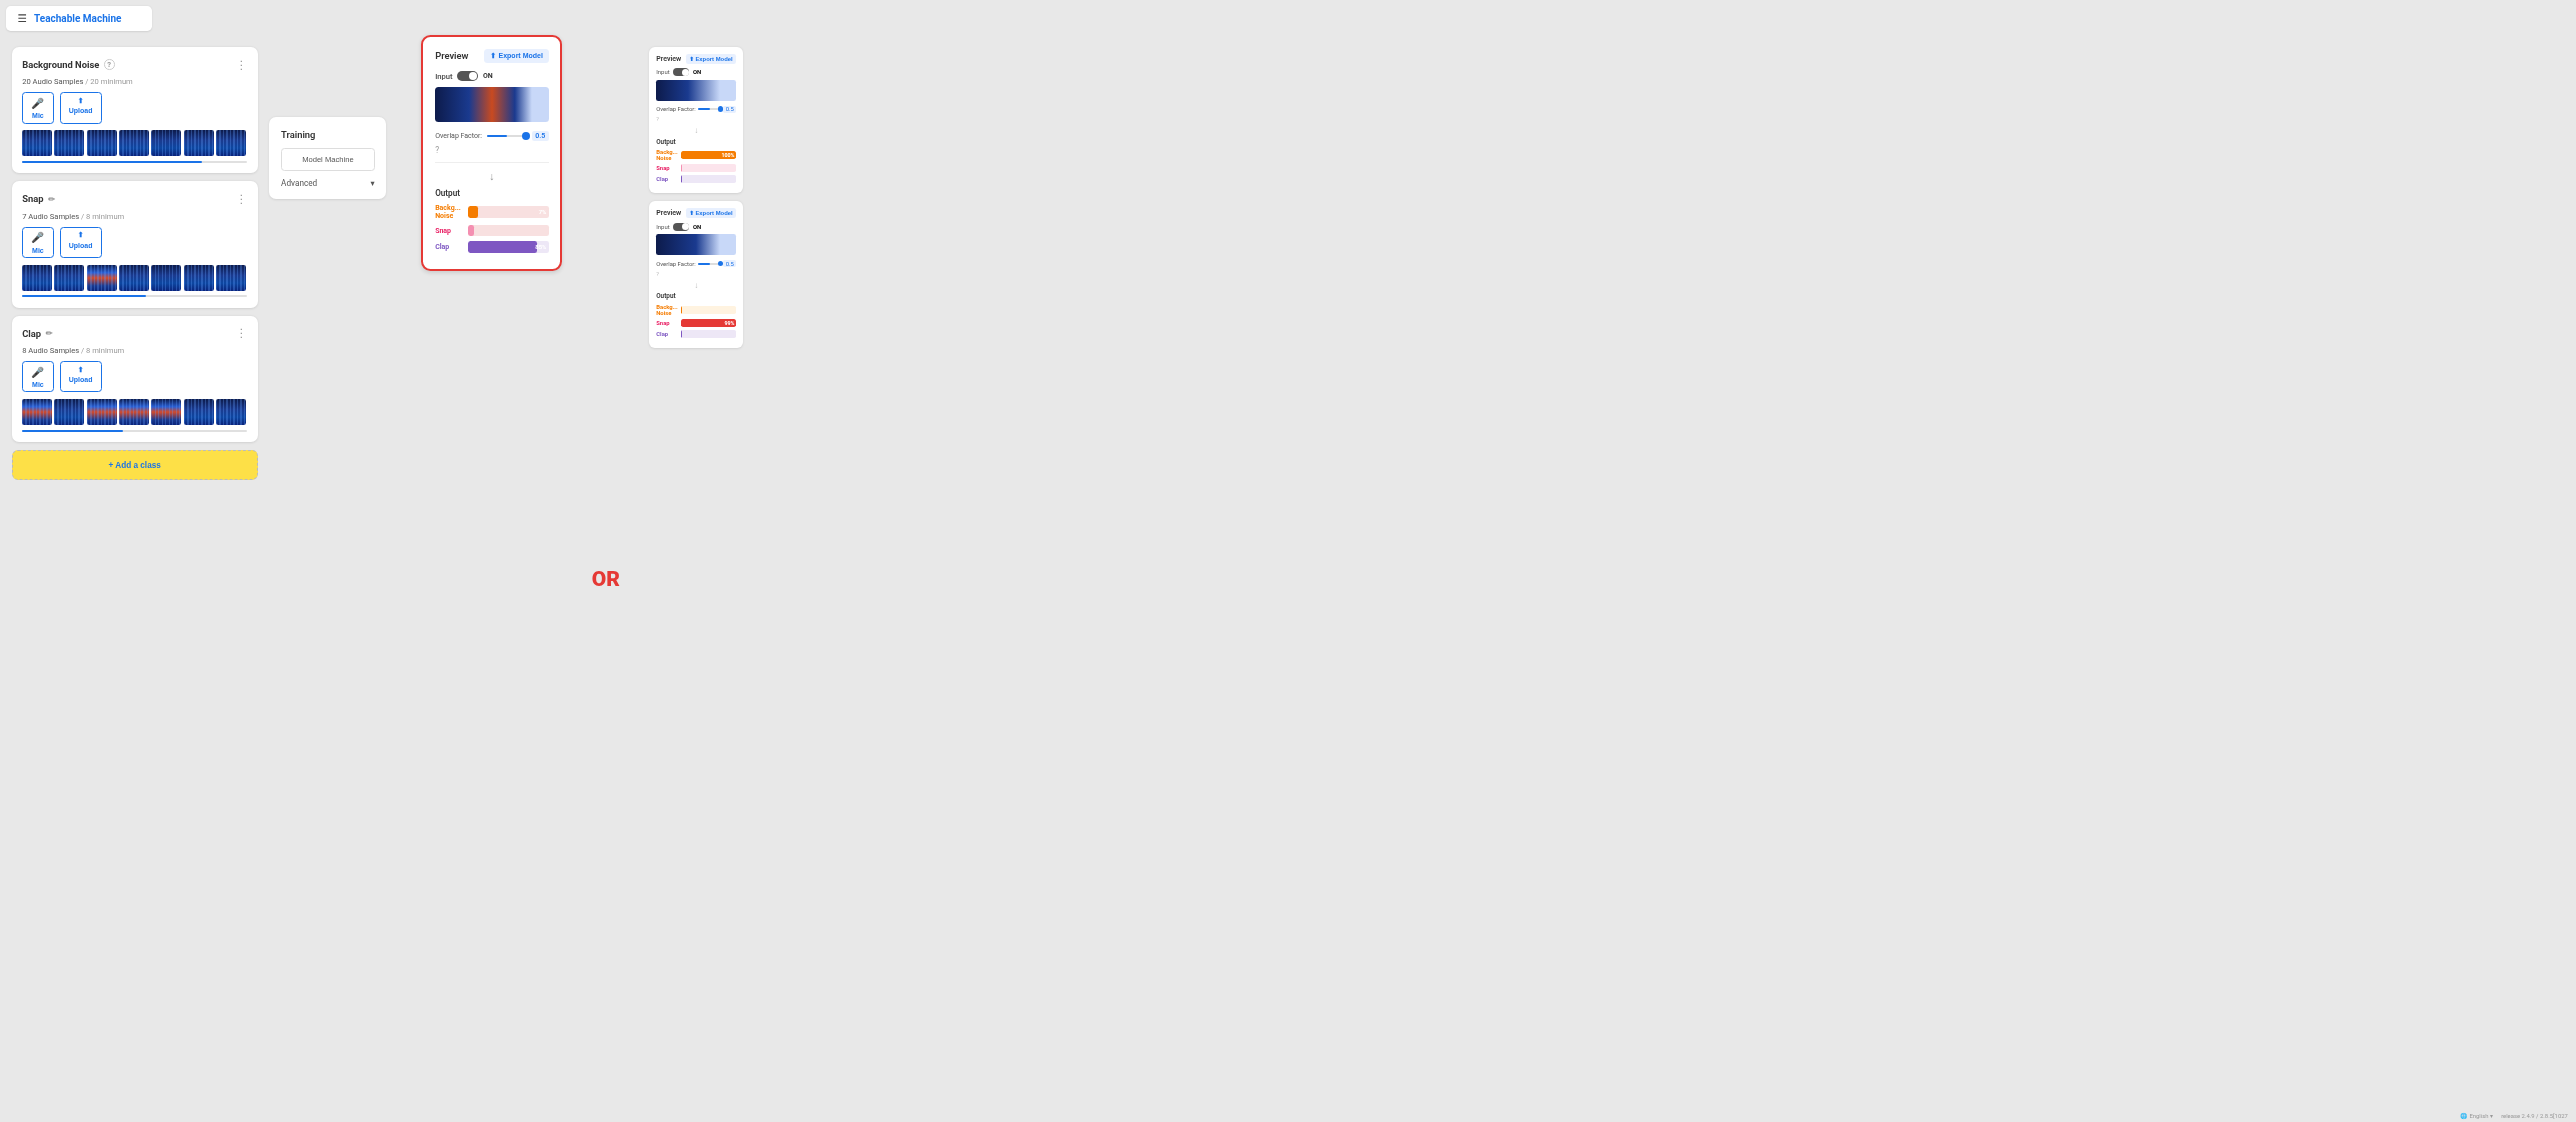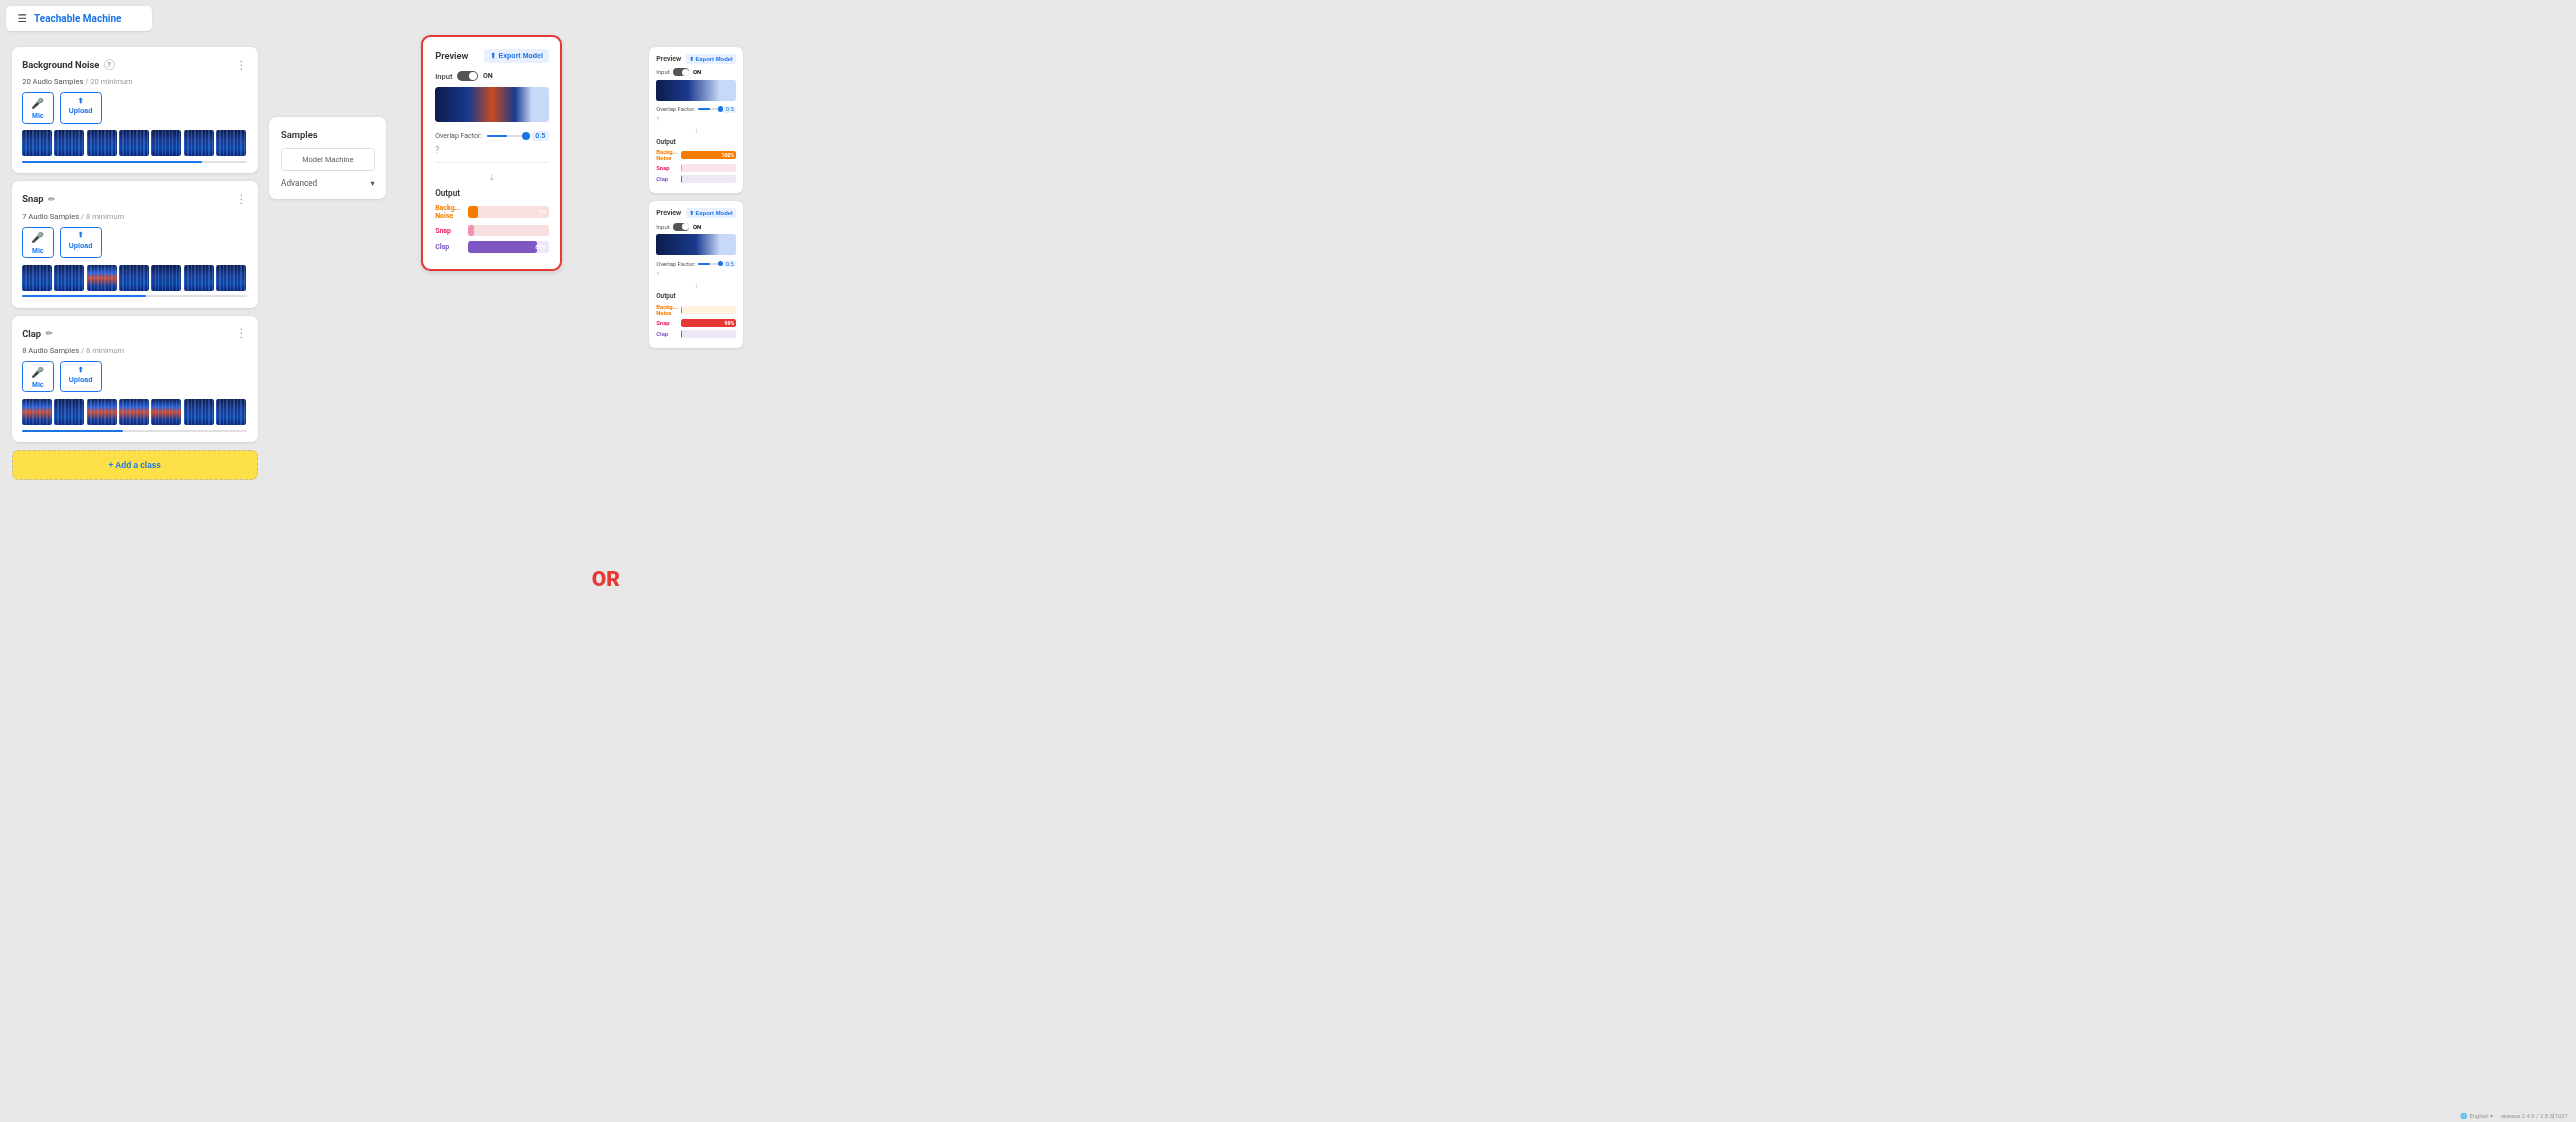--- a/index.html
+++ b/index.html
@@ -741,21 +741,21 @@
       <div class="progress-bar-container">
         <div class="progress-bar" style="width:45%"></div>
       </div>
     </div>
 
     <button class="add-class-btn">+ Add a class</button>
   </div>
 
   <div style="display:flex;flex-direction:column;align-items:center;margin-top:35px;">
     <div class="training-panel">
-      <div class="training-title">Samples</div>
+      <div class="training-title">Training</div>
       <button class="train-btn">Model Machine</button>
       <div class="advanced-row">
         <span>Advanced</span>
         <span>▾</span>
       </div>
     </div>
   </div>
 
   <div style="margin-left:23.4px;">
     <div class="preview-main">

